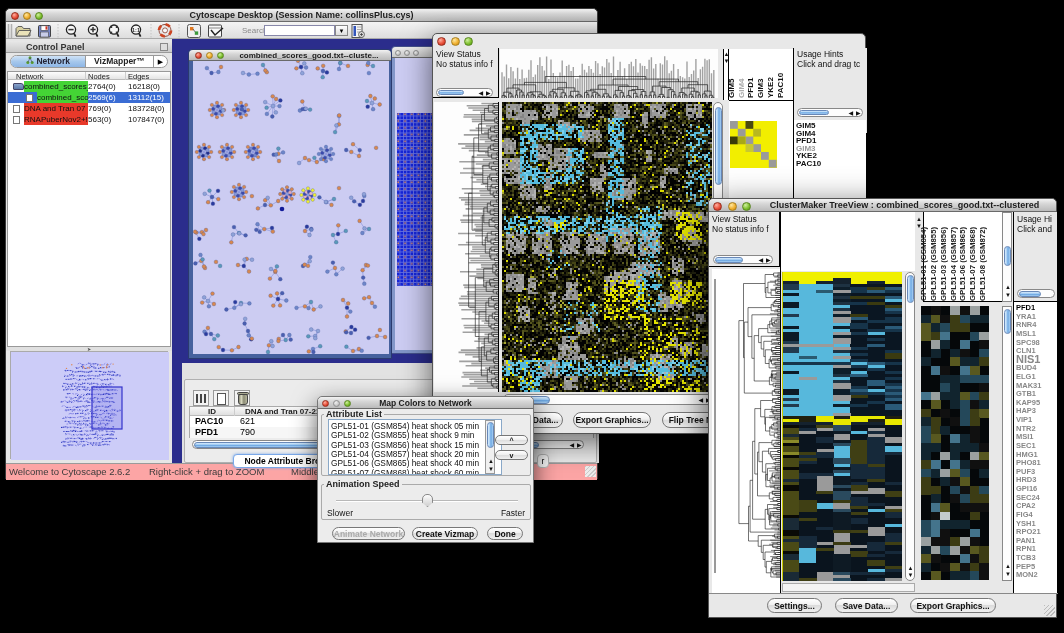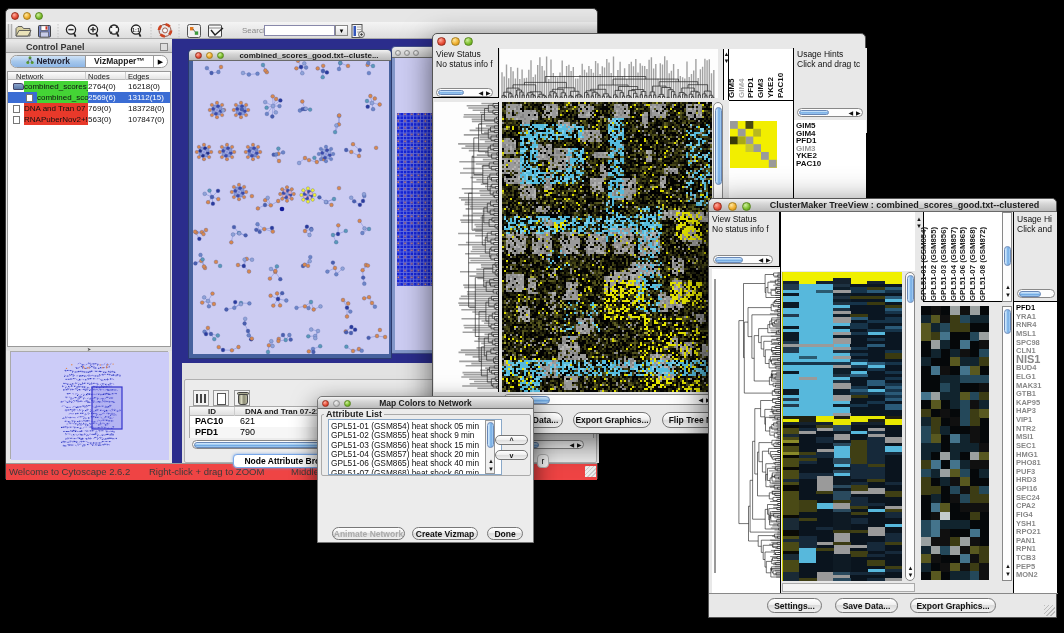--- a/index.html
+++ b/index.html
@@ -14,20 +14,23 @@
 .abtn{position:absolute;background:linear-gradient(#ffffff,#f0f0f0 45%,#dcdcdc 50%,#f0f0f0);border:1px solid #777;border-radius:9px;font-weight:bold;color:#111;text-align:center}
 .hsb{position:absolute;background:#fdfdfd;border:1px solid #888;border-radius:5px}
 .hthumb{position:absolute;border-radius:4.5px;background:linear-gradient(#d8ecfc,#9cc8f2 45%,#68a4e0 55%,#a8d0f4);border:1px solid #6888b8}
 .vthumb{position:absolute;border-radius:4.5px;background:linear-gradient(90deg,#d8ecfc,#9cc8f2 45%,#68a4e0 55%,#a8d0f4);border:1px solid #6888b8}
 .arr{position:absolute;font-size:6px;color:#111;line-height:6px}
 .rotlab{position:absolute;transform:rotate(-90deg);transform-origin:left bottom;font-size:8px;font-weight:bold;color:#222;white-space:nowrap;line-height:9px}
 .glab{font-size:8px;font-weight:bold;color:#222;white-space:nowrap;line-height:7.6px}
 </style></head><body>
 <div id="stage">
 <div class="abs" style="left:5px;top:8px;width:593px;height:471px;background:#e6e6e6;border:1px solid #3a3a3a;border-radius:5px 5px 0 0">
+<div class="abs titlebar" style="left:0;top:0;width:100%;height:13px;border-radius:5px 5px 0 0">
+        <div class="tbtext" style="font-size:9px;line-height:13px">Cytoscape Desktop (Session Name: collinsPlus.cys)</div>
+      </div>
 <div class="tl red" style="left:4.5px;top:2.5px;width:8px;height:8px"></div>
       <div class="tl yel" style="left:16.5px;top:2.5px;width:8px;height:8px"></div>
       <div class="tl grn" style="left:28.5px;top:2.5px;width:8px;height:8px"></div>
 <div class="abs" style="left:0;top:13px;width:100%;height:17px;background:linear-gradient(#f4f4f4,#dedede);border-bottom:1px solid #aaa">
         <div class="abs" style="left:-5px;top:0"><svg width="370" height="18">
             <path d="M7.5 2v14M10.5 2v14" stroke="#b0b0b0" stroke-width="1.5"></path>
             <path d="M15 14V6.5l2-2h4l1.5 2H29V14z" fill="#d8d0a0" stroke="#555" stroke-width="0.9"></path>
             <path d="M15 14l3-5.5h12L27 14z" fill="#eae2b8" stroke="#555" stroke-width="0.9"></path>
             <rect x="37.5" y="3.5" width="12" height="11.5" rx="1" fill="#7a88c8" stroke="#333" stroke-width="0.9"></rect>
             <rect x="40" y="3.8" width="7" height="4.5" fill="#fff" stroke="#444" stroke-width="0.6"></rect>
@@ -501,21 +504,21 @@
           <circle cx="95.6" cy="14.8" r="0.7" fill="#e08850"></circle>
           <circle cx="72.4" cy="14.7" r="0.7" fill="#e08850"></circle>
           <circle cx="55.5" cy="16.4" r="0.7" fill="#e08850"></circle>
           <circle cx="78.0" cy="16.0" r="0.7" fill="#e08850"></circle>
           <circle cx="76.7" cy="15.7" r="0.7" fill="#e08850"></circle>
           <circle cx="89.3" cy="12.9" r="0.7" fill="#e08850"></circle>
           <circle cx="102.1" cy="12.1" r="0.7" fill="#e08850"></circle>
           <circle cx="96.6" cy="12.8" r="0.7" fill="#e08850"></circle>
           <rect x="81" y="35" width="30" height="42" fill="#5555dd" fill-opacity="0.2" stroke="#3333cc" stroke-width="1.2"></rect>
         </svg></div>
-<div class="abs" style="left:0;top:454px;width:100%;height:17px;background:#ef4444;border-top:1px solid #9a9a9a;font-size:9.5px;color:#3a3a3a;line-height:16px">
+<div class="abs" style="left:0;top:454px;width:100%;height:17px;background:#fca5a5;border-top:1px solid #9a9a9a;font-size:9.5px;color:#3a3a3a;line-height:16px">
         <span style="position:absolute;left:3px">Welcome to Cytoscape 2.6.2</span>
         <span style="position:absolute;left:143px">Right-click + drag  to  ZOOM</span>
         <span style="position:absolute;left:285px">Middle-click + drag  to  PAN</span>
       </div>
 <div class="abs" style="left:166px;top:30px;width:427px;height:424px;background:#2b2d8c;overflow:hidden">
 <div class="abs" style="left:219px;top:7px;width:46px;height:308px;background:#8296c8;border:1px solid #44508a;border-radius:4px 4px 0 0">
           <div class="abs titlebar" style="left:0;top:0;width:100%;height:11px;background:linear-gradient(#ececec,#c8c8c8);border-radius:4px 4px 0 0"></div>
           <div class="tl gray" style="left:3.0px;top:2.5px;width:6px;height:6px"></div>
           <div class="tl gray" style="left:12.0px;top:2.5px;width:6px;height:6px"></div>
           <div class="tl gray" style="left:21.0px;top:2.5px;width:6px;height:6px"></div>
@@ -1094,20 +1097,27 @@
           <div style="position:absolute;left:2px;top:47.5px;font-size:8.3px;white-space:nowrap;color:#111">GPL51-07 (GSM868) heat shock 60 min</div>
         </div>
         <div class="abs" style="left:163px;top:5px;width:10px;height:54px;background:#f0f0f0;border:1px solid #999">
           <div class="vthumb" style="left:0.5px;top:1px;width:7px;height:26px"></div>
           <span class="arr" style="left:2px;bottom:9px">▲</span>
           <span class="arr" style="left:2px;bottom:1px">▼</span>
         </div>
       </div>
       <div class="abtn" style="left:177px;top:38px;width:33px;height:10px;font-size:7px;line-height:9px">^</div>
       <div class="abtn" style="left:177px;top:53px;width:33px;height:10px;font-size:7px;line-height:9px">v</div>
+      <div class="abs" style="left:3px;top:87px;width:210px;height:36px;border:1px solid #aaa;border-radius:2px">
+        <div class="abs" style="left:2px;top:-6px;background:#ececec;padding:0 2px;font-size:9px;font-weight:bold;color:#222">Animation Speed</div>
+        <div class="abs" style="left:14px;top:15px;width:182px;height:2px;background:#b8b8b8;border-bottom:1px solid #fff"></div>
+        <div class="abs" style="left:100px;top:9px;width:11px;height:13px;background:linear-gradient(#fdfdfd,#d0d0d0);border:1px solid #888;border-radius:5px 5px 2px 2px;clip-path:polygon(0 0,100% 0,100% 65%,50% 100%,0 65%)"></div>
+        <div class="abs" style="left:5px;top:23px;font-size:8.5px;color:#111">Slower</div>
+        <div class="abs" style="right:5px;top:23px;font-size:8.5px;color:#111">Faster</div>
+      </div>
       <div class="abtn" style="left:14px;top:130px;width:73px;height:13px;font-size:8.5px;line-height:12px;color:#aaa">Animate Network</div>
       <div class="abtn" style="left:94px;top:130px;width:66px;height:13px;font-size:8.5px;line-height:12px">Create Vizmap</div>
       <div class="abtn" style="left:169px;top:130px;width:36px;height:13px;font-size:8.5px;line-height:12px">Done</div>
     </div>
 <div class="abs" style="left:708px;top:198px;width:349px;height:420px;background:#e8e8e8;border:1px solid #555;border-radius:5px 5px 0 0;box-shadow:0 10px 35px rgba(0,0,0,0.7)">
       <div class="abs titlebar" style="left:0;top:0;width:100%;height:13px;border-radius:5px 5px 0 0">
         <div class="tbtext" style="font-size:9px;line-height:13px;padding-left:44px">ClusterMaker TreeView : combined_scores_good.txt--clustered</div>
       </div>
       <div class="tl red" style="left:4.0px;top:2.5px;width:9px;height:9px"></div>
       <div class="tl yel" style="left:18.5px;top:2.5px;width:9px;height:9px"></div>

